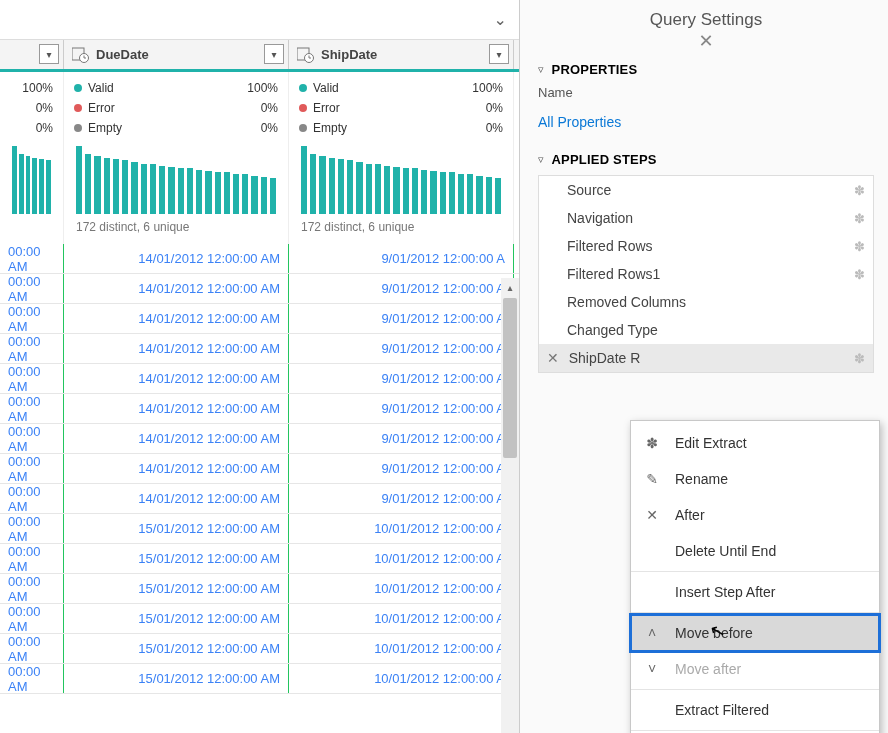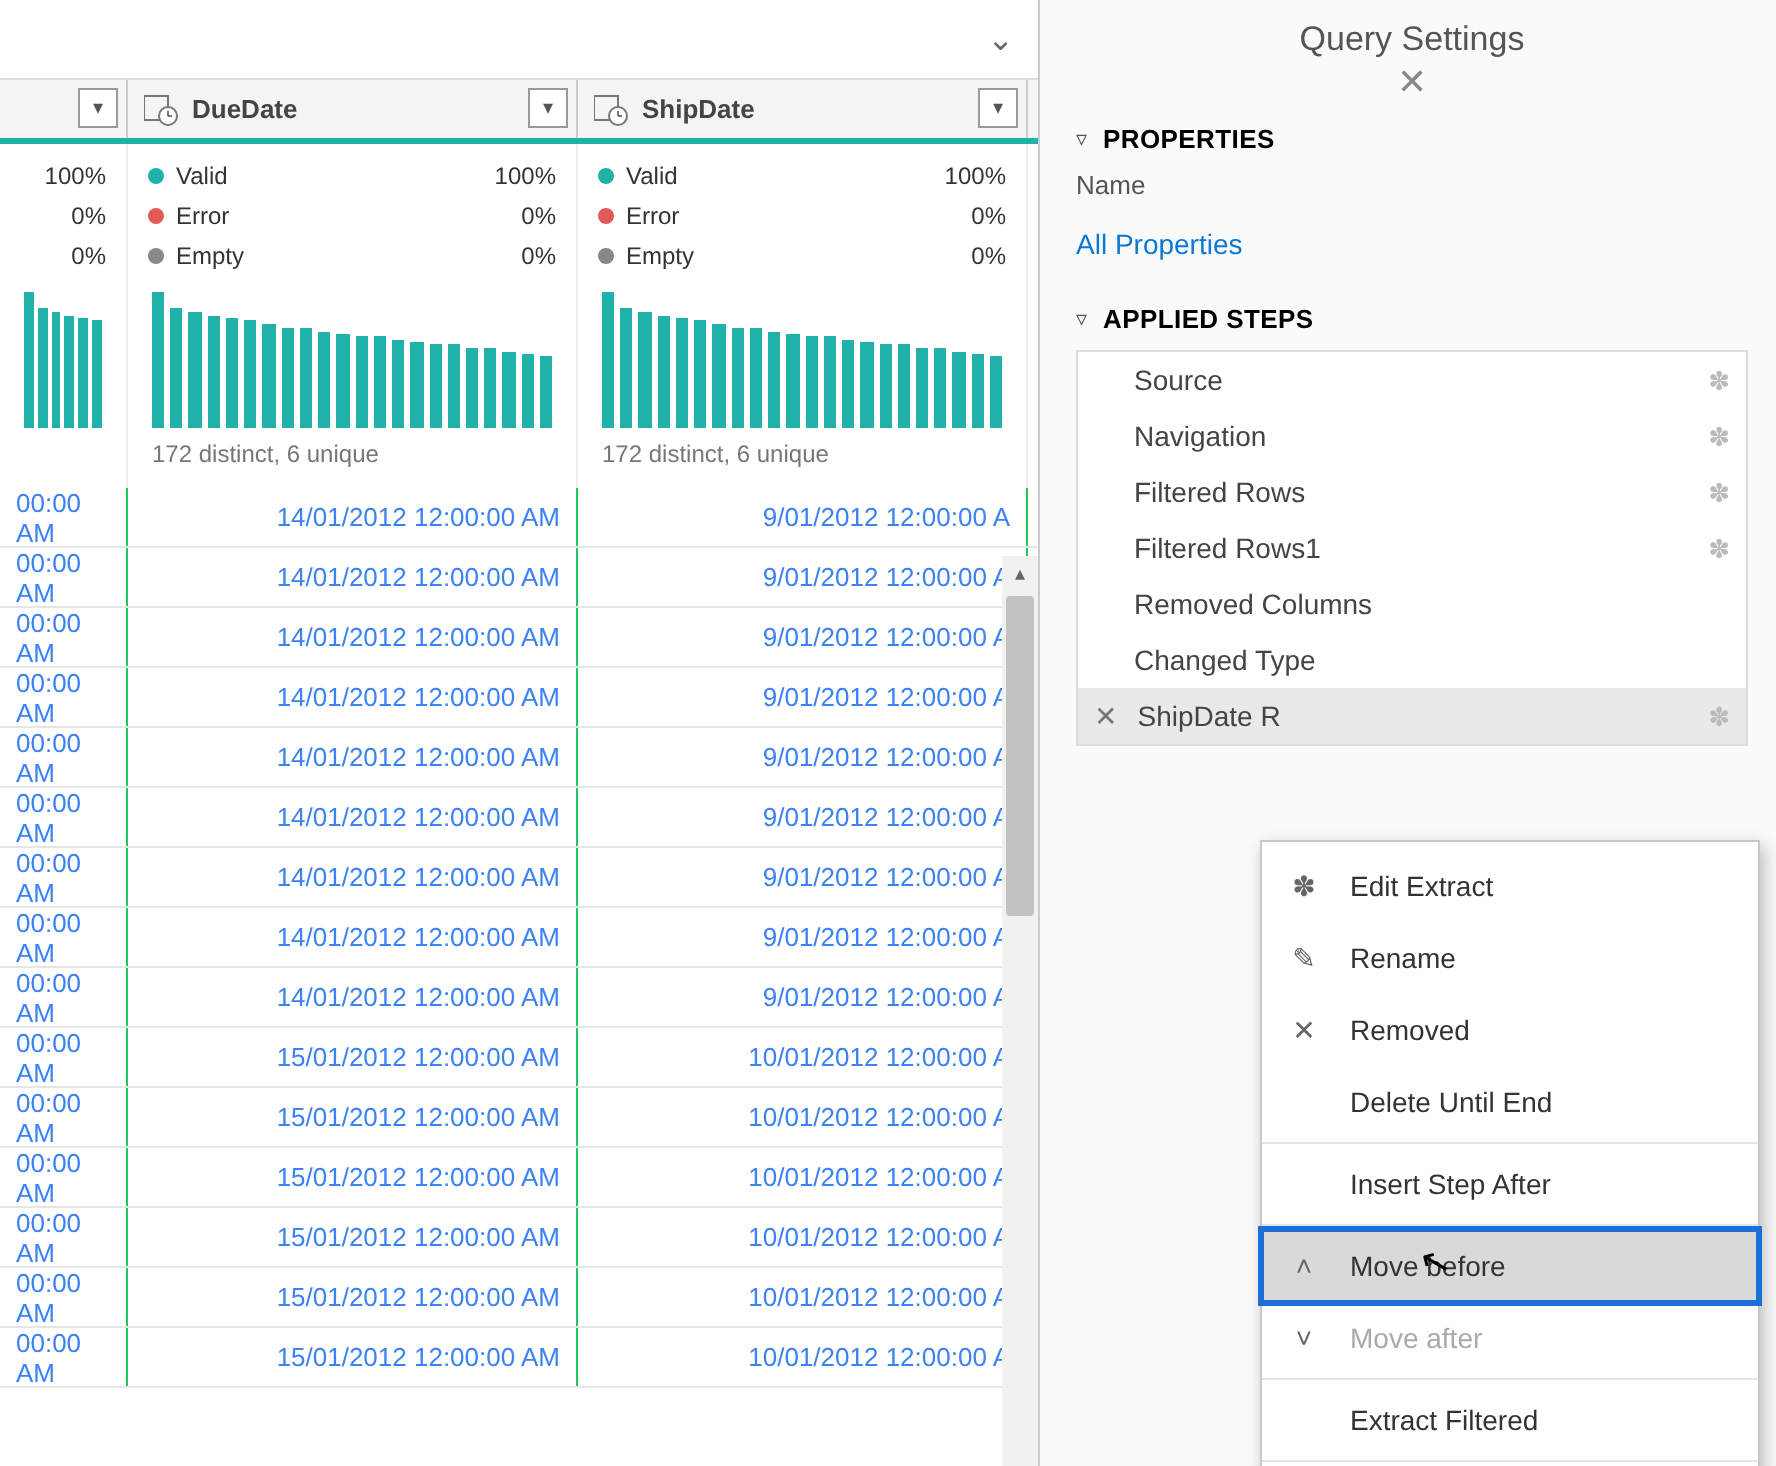--- a/index.html
+++ b/index.html
@@ -368,21 +368,21 @@
     <div class="cm-item">
       <span class="cm-ico">✽</span>
       <span>Edit Extract</span>
     </div>
     <div class="cm-item">
       <span class="cm-ico">✎</span>
       <span>Rename</span>
     </div>
     <div class="cm-item">
       <span class="cm-ico">✕</span>
-      <span>Removed</span>
+      <span>After</span>
     </div>
     <div class="cm-item">
       <span class="cm-ico"></span>
       <span>Delete Until End</span>
     </div>
     <div class="cm-sep"></div>
     <div class="cm-item">
       <span class="cm-ico"></span>
       <span>Insert Step After</span>
     </div>

